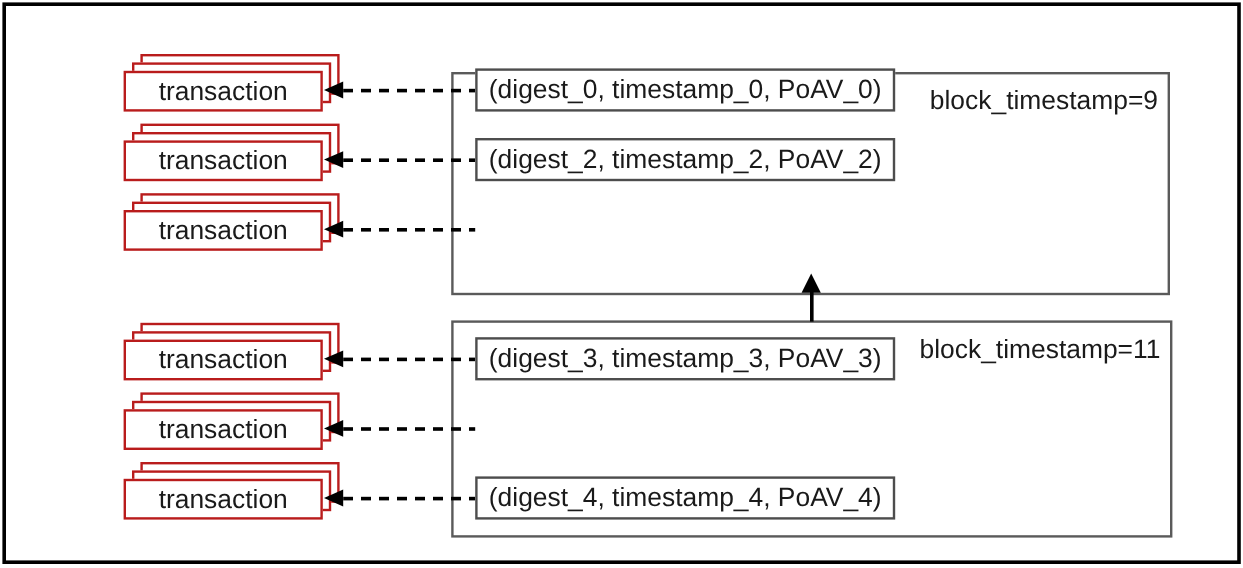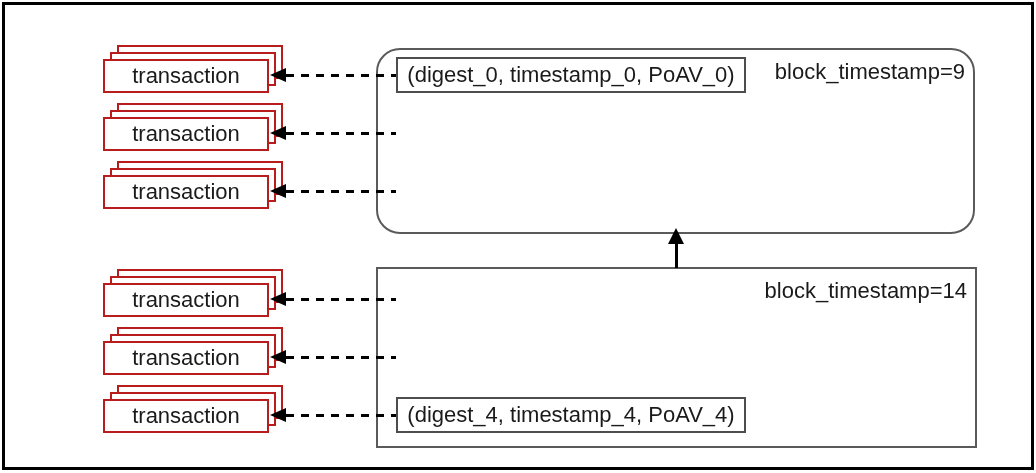--- a/index.html
+++ b/index.html
@@ -16,21 +16,21 @@
     position: absolute;
     left: 2px; top: 2px;
     width: 1026px; height: 462px;
     border: 3px solid #000000;
   }
   .block {
     position: absolute;
     border: 2px solid #5a5a5a;
     background: transparent;
   }
-  .block-1 { left: 376px; top: 48px;  width: 595px; height: 182px; border-radius: 24px; }
+  .block-1 { left: 376px; top: 60px;  width: 595px; height: 182px; }
   .block-2 { left: 376px; top: 267px; width: 597px; height: 177px; }
   .block-label {
     position: absolute;
     top: 9px; right: 8px;
     font-size: 22px;
     white-space: nowrap;
   }
   .row {
     position: absolute;
     left: 0;
@@ -97,21 +97,21 @@
 
 <div class="page">
 
   <div class="frame"></div>
 
   <div class="block block-1">
     <div class="block-label">block_timestamp=9</div>
   </div>
 
   <div class="block block-2">
-    <div class="block-label">block_timestamp=14</div>
+    <div class="block-label">block_timestamp=11</div>
   </div>
 
   <div class="link-arrow-shaft"></div>
   <div class="link-arrow-head"></div>
 
   <div class="row r1">
     <div>
       <div class="stack-layer layer-back"></div>
       <div class="stack-layer layer-mid"></div>
       <div class="stack-layer layer-front">
@@ -126,20 +126,21 @@
   <div class="row r2">
     <div>
       <div class="stack-layer layer-back"></div>
       <div class="stack-layer layer-mid"></div>
       <div class="stack-layer layer-front">
         <span>transaction</span>
       </div>
     </div>
     <div class="arrowhead-left"></div>
     <div class="dash-line"></div>
+    <div class="tuple-box">(digest_2, timestamp_2, PoAV_2)</div>
   </div>
 
   <div class="row r3">
     <div>
       <div class="stack-layer layer-back"></div>
       <div class="stack-layer layer-mid"></div>
       <div class="stack-layer layer-front">
         <span>transaction</span>
       </div>
     </div>
@@ -150,20 +151,21 @@
   <div class="row r4">
     <div>
       <div class="stack-layer layer-back"></div>
       <div class="stack-layer layer-mid"></div>
       <div class="stack-layer layer-front">
         <span>transaction</span>
       </div>
     </div>
     <div class="arrowhead-left"></div>
     <div class="dash-line"></div>
+    <div class="tuple-box">(digest_3, timestamp_3, PoAV_3)</div>
   </div>
 
   <div class="row r5">
     <div>
       <div class="stack-layer layer-back"></div>
       <div class="stack-layer layer-mid"></div>
       <div class="stack-layer layer-front">
         <span>transaction</span>
       </div>
     </div>

